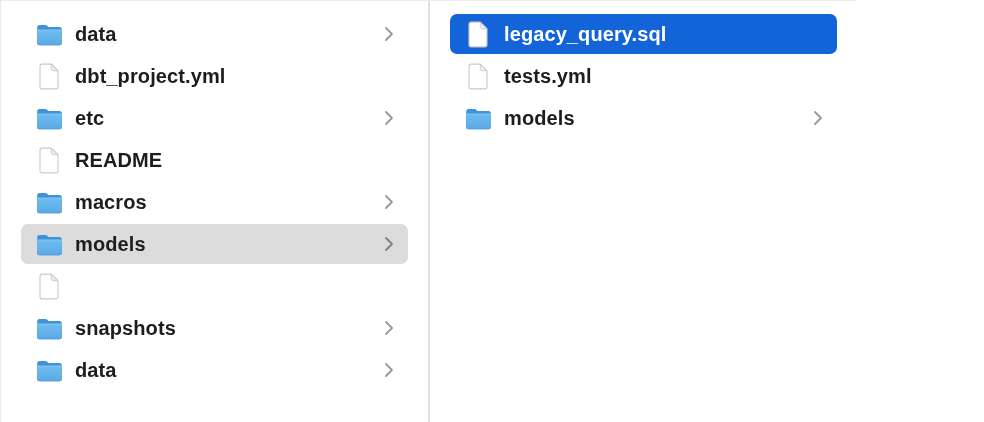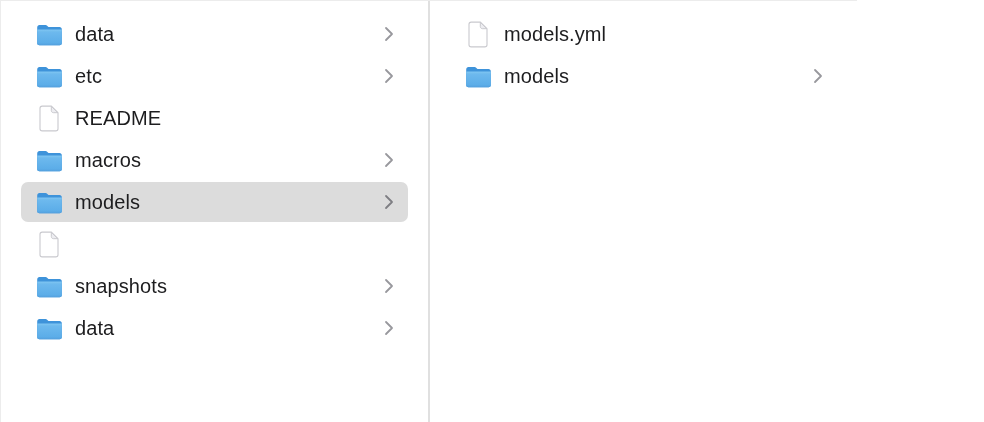--- a/index.html
+++ b/index.html
@@ -23,20 +23,21 @@
     font-size: 20px;
     color: var(--text);
     overflow: hidden;
   }
   .browser {
     display: flex;
     width: 857px;
     height: 422px;
     border-top: 1px solid var(--frame-border);
     border-left: 1px solid var(--frame-border);
+    font-weight: bold;
   }
   .column {
     width: 490px;
     height: 100%;
     padding-top: 11px;
     overflow: hidden;
   }
   .column.right {
     width: 492px;
     border-left: 2px solid var(--divider);
@@ -99,20 +100,35 @@
       </svg>
     </span>
 
     <span class="label">data</span>
     <span class="chevron">
       <svg width="10" height="16" viewBox="0 0 10 16">
         <path d="M2 2 L8 8 L2 14" fill="none" stroke="currentColor" stroke-width="1.8" stroke-linecap="round" stroke-linejoin="round"></path>
       </svg>
     </span>
   </div>
+      <div class="row file">
+
+    <span class="icon-wrap">
+      <svg width="22" height="27" viewBox="0 0 22 27">
+        <path d="M2 3.3 C2 2.1 3 1.1 4.2 1.1 h9.1 L20 7.7 v16 c0 1.2 -1 2.2 -2.2 2.2 H4.2 C3 25.9 2 24.9 2 23.7 Z" fill="#ffffff" stroke="#c9c9ce" stroke-width="1.1"></path>
+        <path d="M13.3 1.3 v4.3 c0 1.2 1 2.1 2.2 2.1 h4.3 Z" fill="#ededf1" stroke="#c9c9ce" stroke-width="1" stroke-linejoin="round"></path>
+      </svg>
+    </span>
+    <span class="label">dbt_project.yml</span>
+    <span class="chevron" style="visibility: hidden;">
+      <svg width="10" height="16" viewBox="0 0 10 16">
+        <path d="M2 2 L8 8 L2 14" fill="none" stroke="currentColor" stroke-width="1.8" stroke-linecap="round" stroke-linejoin="round"></path>
+      </svg>
+    </span>
+  </div>
       <div class="row folder">
     <span class="icon-wrap">
       <svg width="27" height="23" viewBox="0 0 27 23">
         <path d="M1.2 4.4 C1.2 3.1 2.2 2.1 3.4 2.1 h6.2 c0.6 0 1.1 0.2 1.5 0.6 l1.4 1.3 h11.1 c1.2 0 2.2 1 2.2 2.2 v13.7 c0 1.3 -1 2.3 -2.2 2.3 H3.4 c-1.2 0 -2.2 -1 -2.2 -2.3 Z" fill="#3e93da"></path>
         <path d="M1.2 6.6 h24.6 v13.3 c0 1.3 -1 2.3 -2.2 2.3 H3.4 c-1.2 0 -2.2 -1 -2.2 -2.3 Z" fill="url(#folder-front-grad)"></path>
         <path d="M1.2 7.3 h24.6 v1 H1.2 Z" fill="#7ec4f1" opacity="0.55"></path>
       </svg>
     </span>
 
     <span class="label">etc</span>
@@ -210,29 +226,44 @@
 
     <span class="label">data</span>
     <span class="chevron">
       <svg width="10" height="16" viewBox="0 0 10 16">
         <path d="M2 2 L8 8 L2 14" fill="none" stroke="currentColor" stroke-width="1.8" stroke-linecap="round" stroke-linejoin="round"></path>
       </svg>
     </span>
   </div>
     </div>
   <div class="column right">
-      <div class="row file">
-
-    <span class="icon-wrap">
-      <svg width="22" height="27" viewBox="0 0 22 27">
-        <path d="M2 3.3 C2 2.1 3 1.1 4.2 1.1 h9.1 L20 7.7 v16 c0 1.2 -1 2.2 -2.2 2.2 H4.2 C3 25.9 2 24.9 2 23.7 Z" fill="#ffffff" stroke="#c9c9ce" stroke-width="1.1"></path>
-        <path d="M13.3 1.3 v4.3 c0 1.2 1 2.1 2.2 2.1 h4.3 Z" fill="#ededf1" stroke="#c9c9ce" stroke-width="1" stroke-linejoin="round"></path>
-      </svg>
-    </span>
-    <span class="label">models.yml</span>
+      <div class="row file sel-blue">
+
+    <span class="icon-wrap">
+      <svg width="22" height="27" viewBox="0 0 22 27">
+        <path d="M2 3.3 C2 2.1 3 1.1 4.2 1.1 h9.1 L20 7.7 v16 c0 1.2 -1 2.2 -2.2 2.2 H4.2 C3 25.9 2 24.9 2 23.7 Z" fill="#ffffff" stroke="#c9c9ce" stroke-width="1.1"></path>
+        <path d="M13.3 1.3 v4.3 c0 1.2 1 2.1 2.2 2.1 h4.3 Z" fill="#ededf1" stroke="#c9c9ce" stroke-width="1" stroke-linejoin="round"></path>
+      </svg>
+    </span>
+    <span class="label">legacy_query.sql</span>
+    <span class="chevron" style="visibility: hidden;">
+      <svg width="10" height="16" viewBox="0 0 10 16">
+        <path d="M2 2 L8 8 L2 14" fill="none" stroke="currentColor" stroke-width="1.8" stroke-linecap="round" stroke-linejoin="round"></path>
+      </svg>
+    </span>
+  </div>
+      <div class="row file">
+
+    <span class="icon-wrap">
+      <svg width="22" height="27" viewBox="0 0 22 27">
+        <path d="M2 3.3 C2 2.1 3 1.1 4.2 1.1 h9.1 L20 7.7 v16 c0 1.2 -1 2.2 -2.2 2.2 H4.2 C3 25.9 2 24.9 2 23.7 Z" fill="#ffffff" stroke="#c9c9ce" stroke-width="1.1"></path>
+        <path d="M13.3 1.3 v4.3 c0 1.2 1 2.1 2.2 2.1 h4.3 Z" fill="#ededf1" stroke="#c9c9ce" stroke-width="1" stroke-linejoin="round"></path>
+      </svg>
+    </span>
+    <span class="label">tests.yml</span>
     <span class="chevron" style="visibility: hidden;">
       <svg width="10" height="16" viewBox="0 0 10 16">
         <path d="M2 2 L8 8 L2 14" fill="none" stroke="currentColor" stroke-width="1.8" stroke-linecap="round" stroke-linejoin="round"></path>
       </svg>
     </span>
   </div>
       <div class="row folder">
     <span class="icon-wrap">
       <svg width="27" height="23" viewBox="0 0 27 23">
         <path d="M1.2 4.4 C1.2 3.1 2.2 2.1 3.4 2.1 h6.2 c0.6 0 1.1 0.2 1.5 0.6 l1.4 1.3 h11.1 c1.2 0 2.2 1 2.2 2.2 v13.7 c0 1.3 -1 2.3 -2.2 2.3 H3.4 c-1.2 0 -2.2 -1 -2.2 -2.3 Z" fill="#3e93da"></path>

